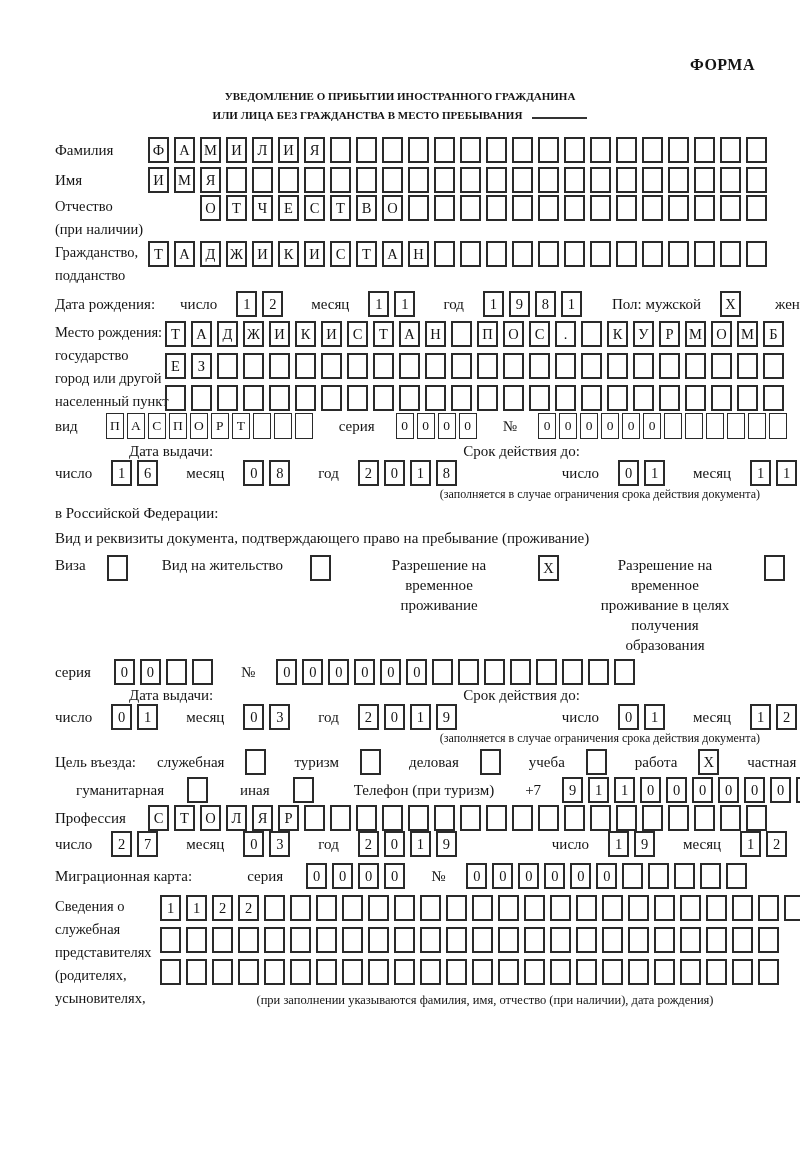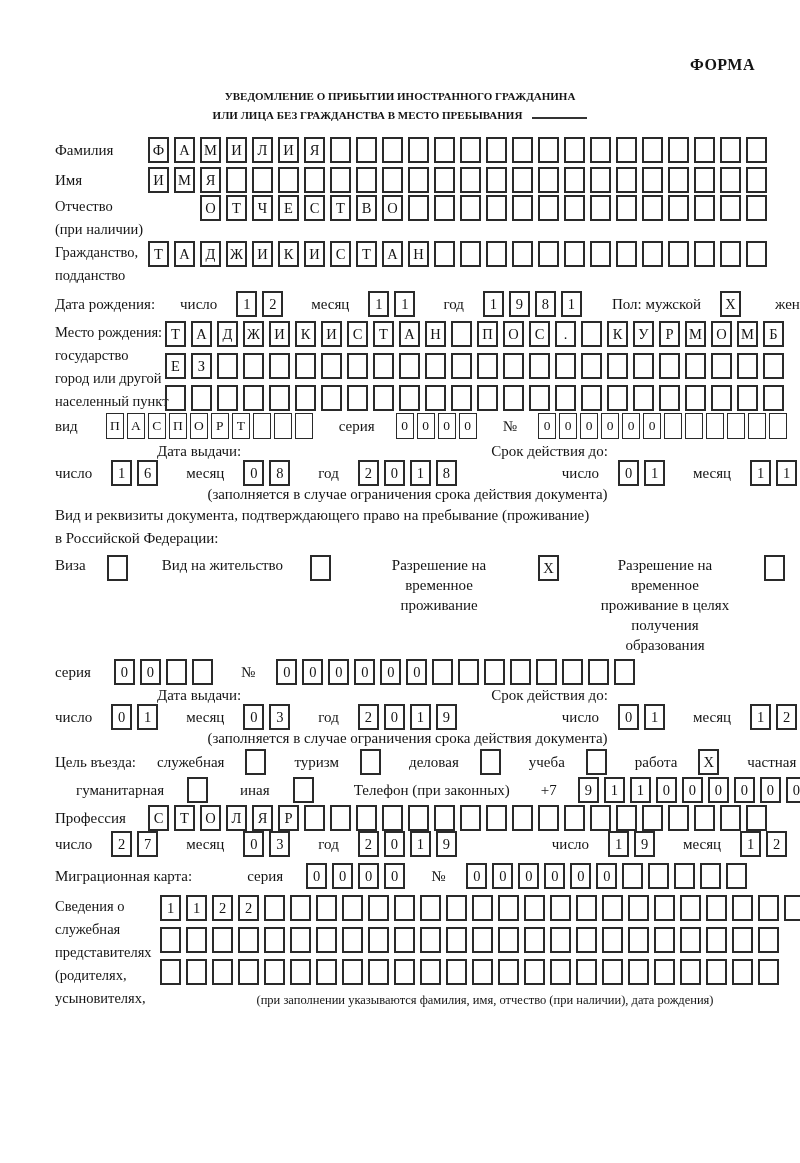--- a/index.html
+++ b/index.html
@@ -23,32 +23,32 @@
   .lbl-col { font-size:14.5px; line-height:23px; white-space:nowrap; }
   .sub { font-size:14.5px; }
 
   .cells { display:flex; }
   .cell { flex:0 0 auto; width:21px; height:26px; border:2px solid #2a2a2a; margin-right:5px;
           display:flex; align-items:center; justify-content:center; font-size:14.5px; }
   .cells.small .cell { width:18px; margin-right:3px; border-width:1.8px; font-size:13.5px; }
 
   .center-head { text-align:center; font-weight:bold; font-size:14.5px; margin-top:2px; }
   .labels-row { display:flex; font-size:15px; }
-  .note { font-size:15px; text-align:center; padding-right:30px; line-height:14px; margin-top:1px; }
+  .note { font-size:12px; text-align:right; padding-right:30px; line-height:14px; margin-top:1px; }
   .intro { font-size:15px; line-height:21px; }
   .opt-col { font-size:15px; text-align:center; line-height:20px; }
   .rep-note { font-size:12.5px; margin-top:8px; text-align:center; }
   .pt2 { padding-top:2px; }
   .mb6 { margin-bottom:6px; }
 
   .w55{width:55px} .w78{width:78px} .w90{width:90px} .w95{width:95px} .w130{width:130px}
   .ml4{margin-left:4px} .ml6{margin-left:6px} .ml8{margin-left:8px} .ml10{margin-left:10px}
   .ml12{margin-left:12px} .ml14{margin-left:14px} .ml16{margin-left:16px} .ml20{margin-left:20px}
   .ml40{margin-left:40px} .ml45{margin-left:21px} .ml75{margin-left:75px} .ml85{margin-left:85px}
-  .ml130{margin-left:102px} .ml230{margin-left:230px} .ml250{margin-left:250px}
+  .ml130{margin-left:74px} .ml230{margin-left:230px} .ml250{margin-left:250px}
   .g2{margin-top:2px} .g4{margin-top:4px} .g6{margin-top:6px} .g14{margin-top:14px}
 </style>
 </head>
 <body>
 
 <div class="page">
 
 
   <div class="forma">ФОРМА</div>
 
@@ -376,22 +376,22 @@
     <span class="cells ml4">
         <span class="cell">2</span>
         <span class="cell">0</span>
         <span class="cell">2</span>
         <span class="cell">5</span>
       </span>
   </div>
 
   <div class="note">(заполняется в случае ограничения срока действия документа)</div>
 
+  <div class="intro g2">в Российской Федерации:</div>
   <div class="intro g4">Вид и реквизиты документа, подтверждающего право на пребывание (проживание)</div>
-  <div class="intro g2">в Российской Федерации:</div>
 
   <div class="row top g6">
     <span class="lbl pt2">Виза</span>
     <span class="cells ml6">
         <span class="cell"></span>
       </span>
     <span class="lbl pt2 ml14">Вид на жительство</span>
     <span class="cells ml12">
         <span class="cell"></span>
       </span>
@@ -517,21 +517,21 @@
 
   <div class="row g2">
     <span class="lbl ml45">гуманитарная</span>
     <span class="cells ml8">
         <span class="cell"></span>
       </span>
     <span class="lbl ml12">иная</span>
     <span class="cells ml8">
         <span class="cell"></span>
       </span>
-    <span class="lbl ml20">Телефон (при законных)</span>
+    <span class="lbl ml20">Телефон (при туризм)</span>
     <span class="lbl ml16">+7</span>
     <span class="cells ml6">
         <span class="cell">9</span>
         <span class="cell">1</span>
         <span class="cell">1</span>
         <span class="cell">0</span>
         <span class="cell">0</span>
         <span class="cell">0</span>
         <span class="cell">0</span>
         <span class="cell">0</span>

